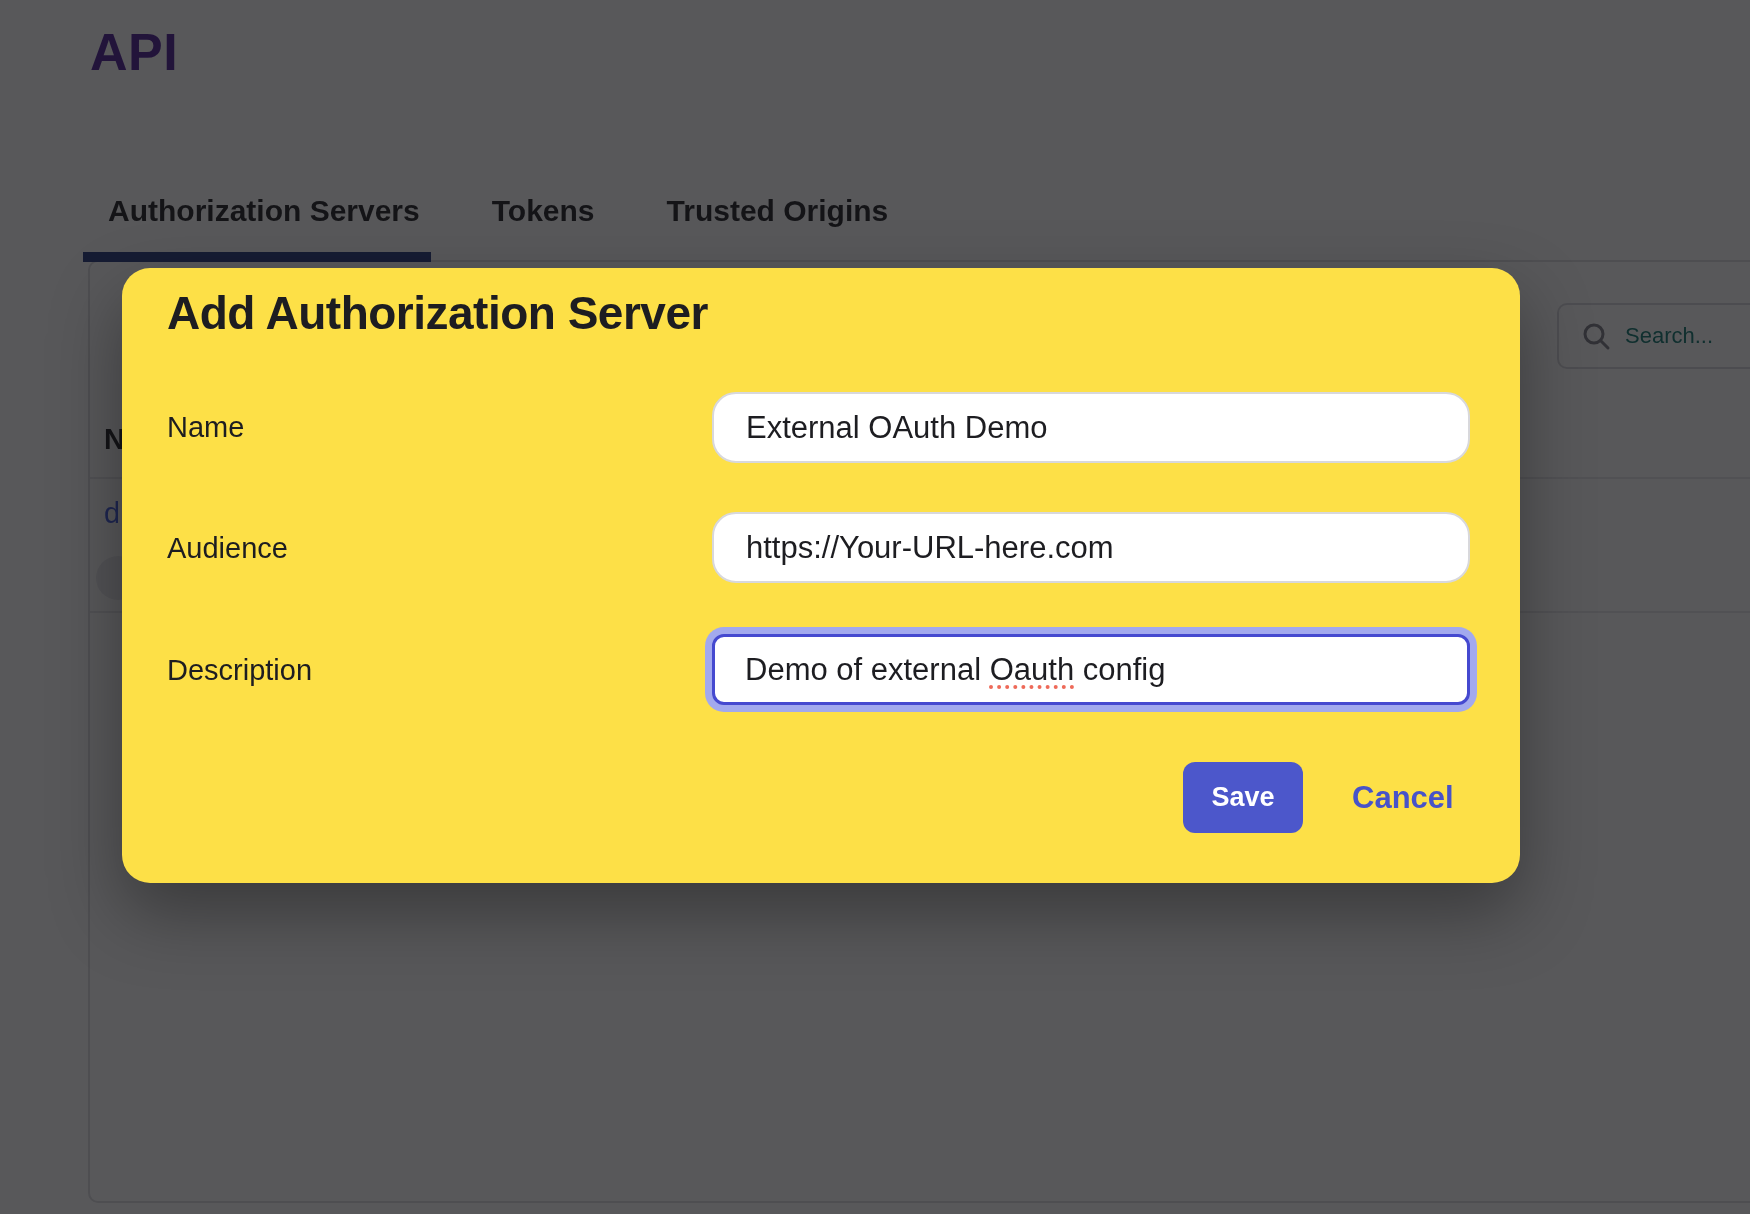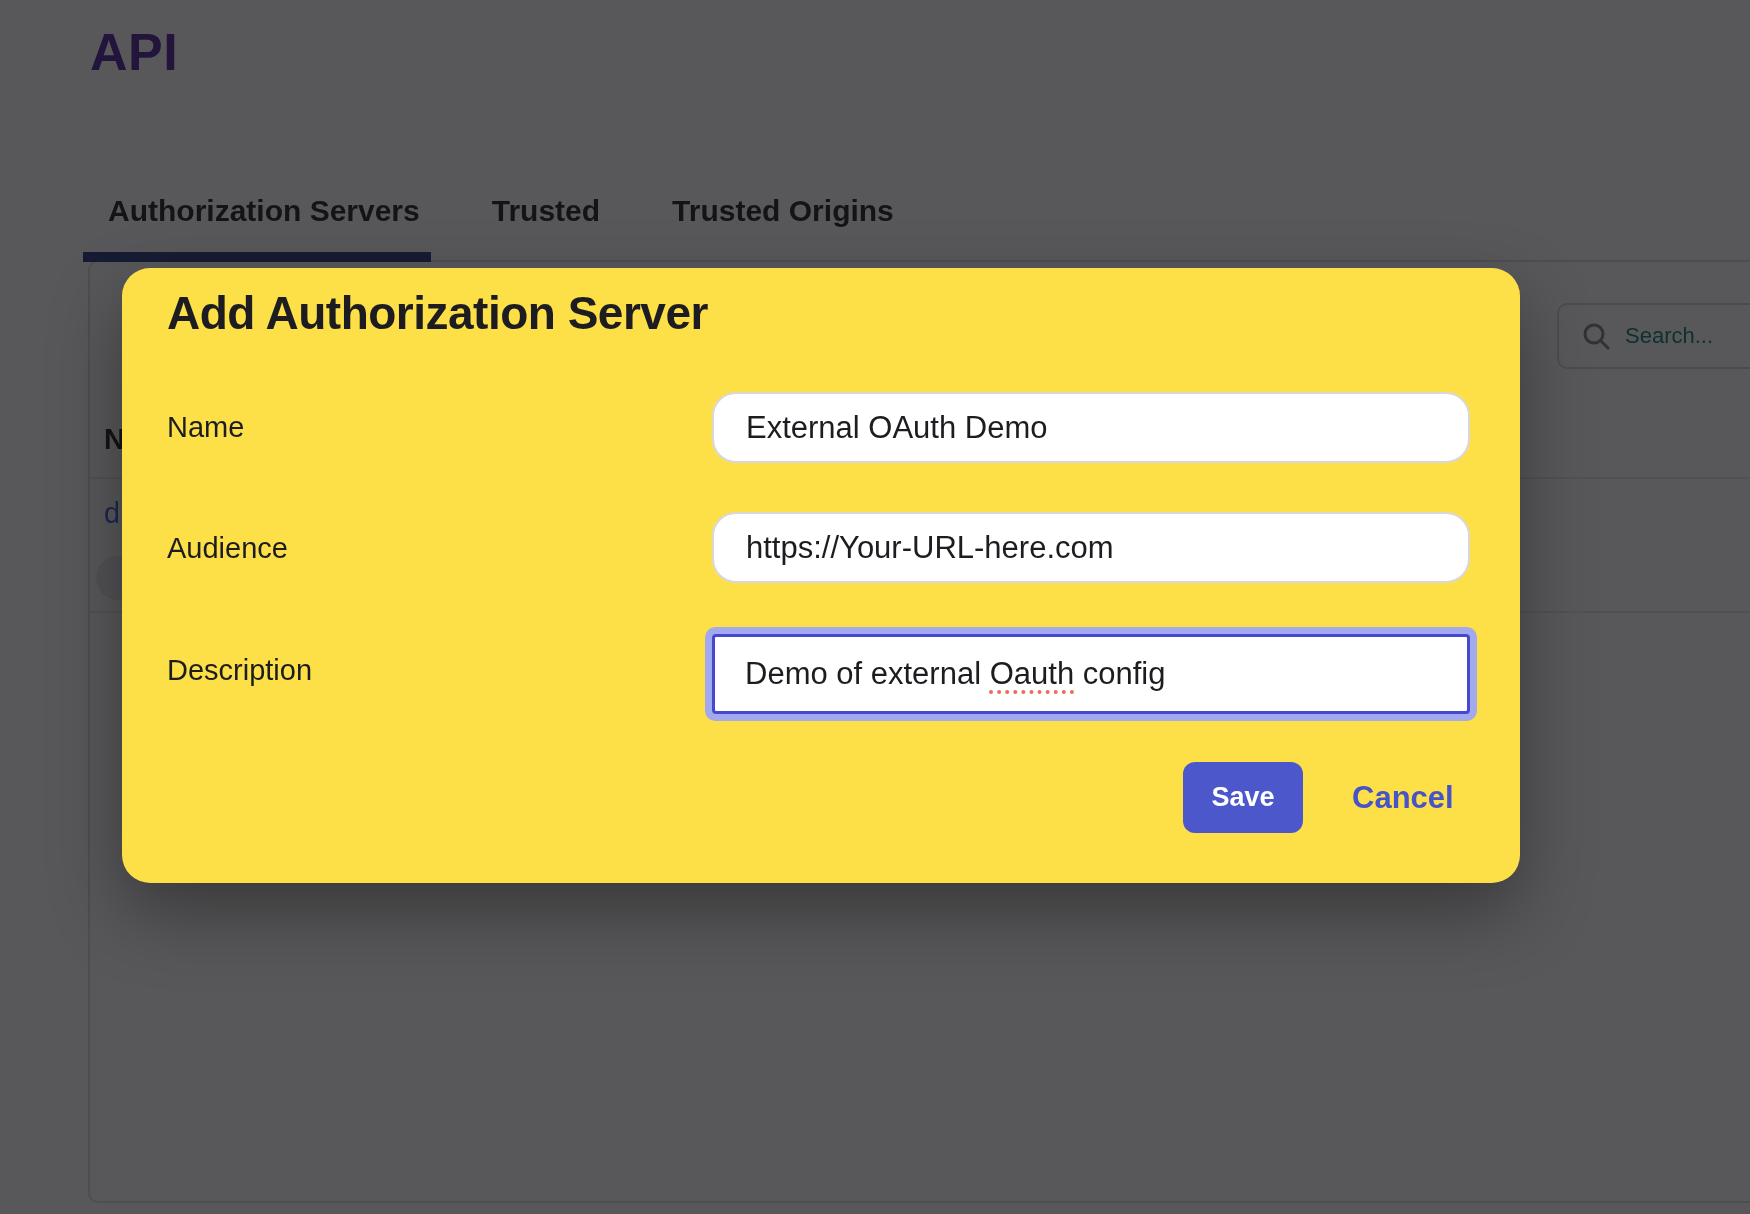--- a/index.html
+++ b/index.html
@@ -80,22 +80,22 @@
   .label-description { top:386px; }
   .text-input {
     position:absolute; left:590px; width:758px; height:71px;
     border:2px solid #d8d8dc; border-radius:24px; background:#ffffff;
     font-family:"Liberation Sans", sans-serif;
     font-size:31px; color:#1d1d21; padding:0 20px 0 32px; outline:none;
   }
   .input-name { top:124px; }
   .input-audience { top:244px; }
   .input-description {
-    position:absolute; left:590px; top:366px; width:758px; height:80px;
-    background:#ffffff; border:3px solid #4549d0; border-radius:4px;
+    position:absolute; left:590px; top:366px; width:758px; height:71px;
+    background:#ffffff; border:3px solid #4549d0; border-radius:12px;
     box-shadow:0 0 0 7px #a2a9ee;
     display:flex; align-items:center; padding-left:30px;
     font-size:31px; color:#1d1d21; white-space:pre; cursor:text;
   }
   .misspelled {
     text-decoration:underline; text-decoration-style:dotted;
     text-decoration-color:#ee6a59; text-decoration-thickness:4px;
     text-underline-offset:6px;
   }
   .save-btn {
@@ -111,21 +111,21 @@
     text-decoration:none;
   }
 </style>
 </head>
 <body>
 
 <div class="page-title">API</div>
 
 <div class="tabbar">
   <div class="tab">Authorization Servers</div>
-  <div class="tab">Trusted</div>
+  <div class="tab">Tokens</div>
   <div class="tab">Trusted Origins</div>
 </div>
 <div class="tab-underline"></div>
 
 <div class="content-card"></div>
 
 <div class="search-box">
   <svg class="search-icon" viewBox="0 0 30 30">
     <circle cx="13" cy="13" r="9" fill="none" stroke="#7c7c85" stroke-width="3"></circle>
     <line x1="20" y1="20" x2="27" y2="27" stroke="#7c7c85" stroke-width="3" stroke-linecap="round"></line>

